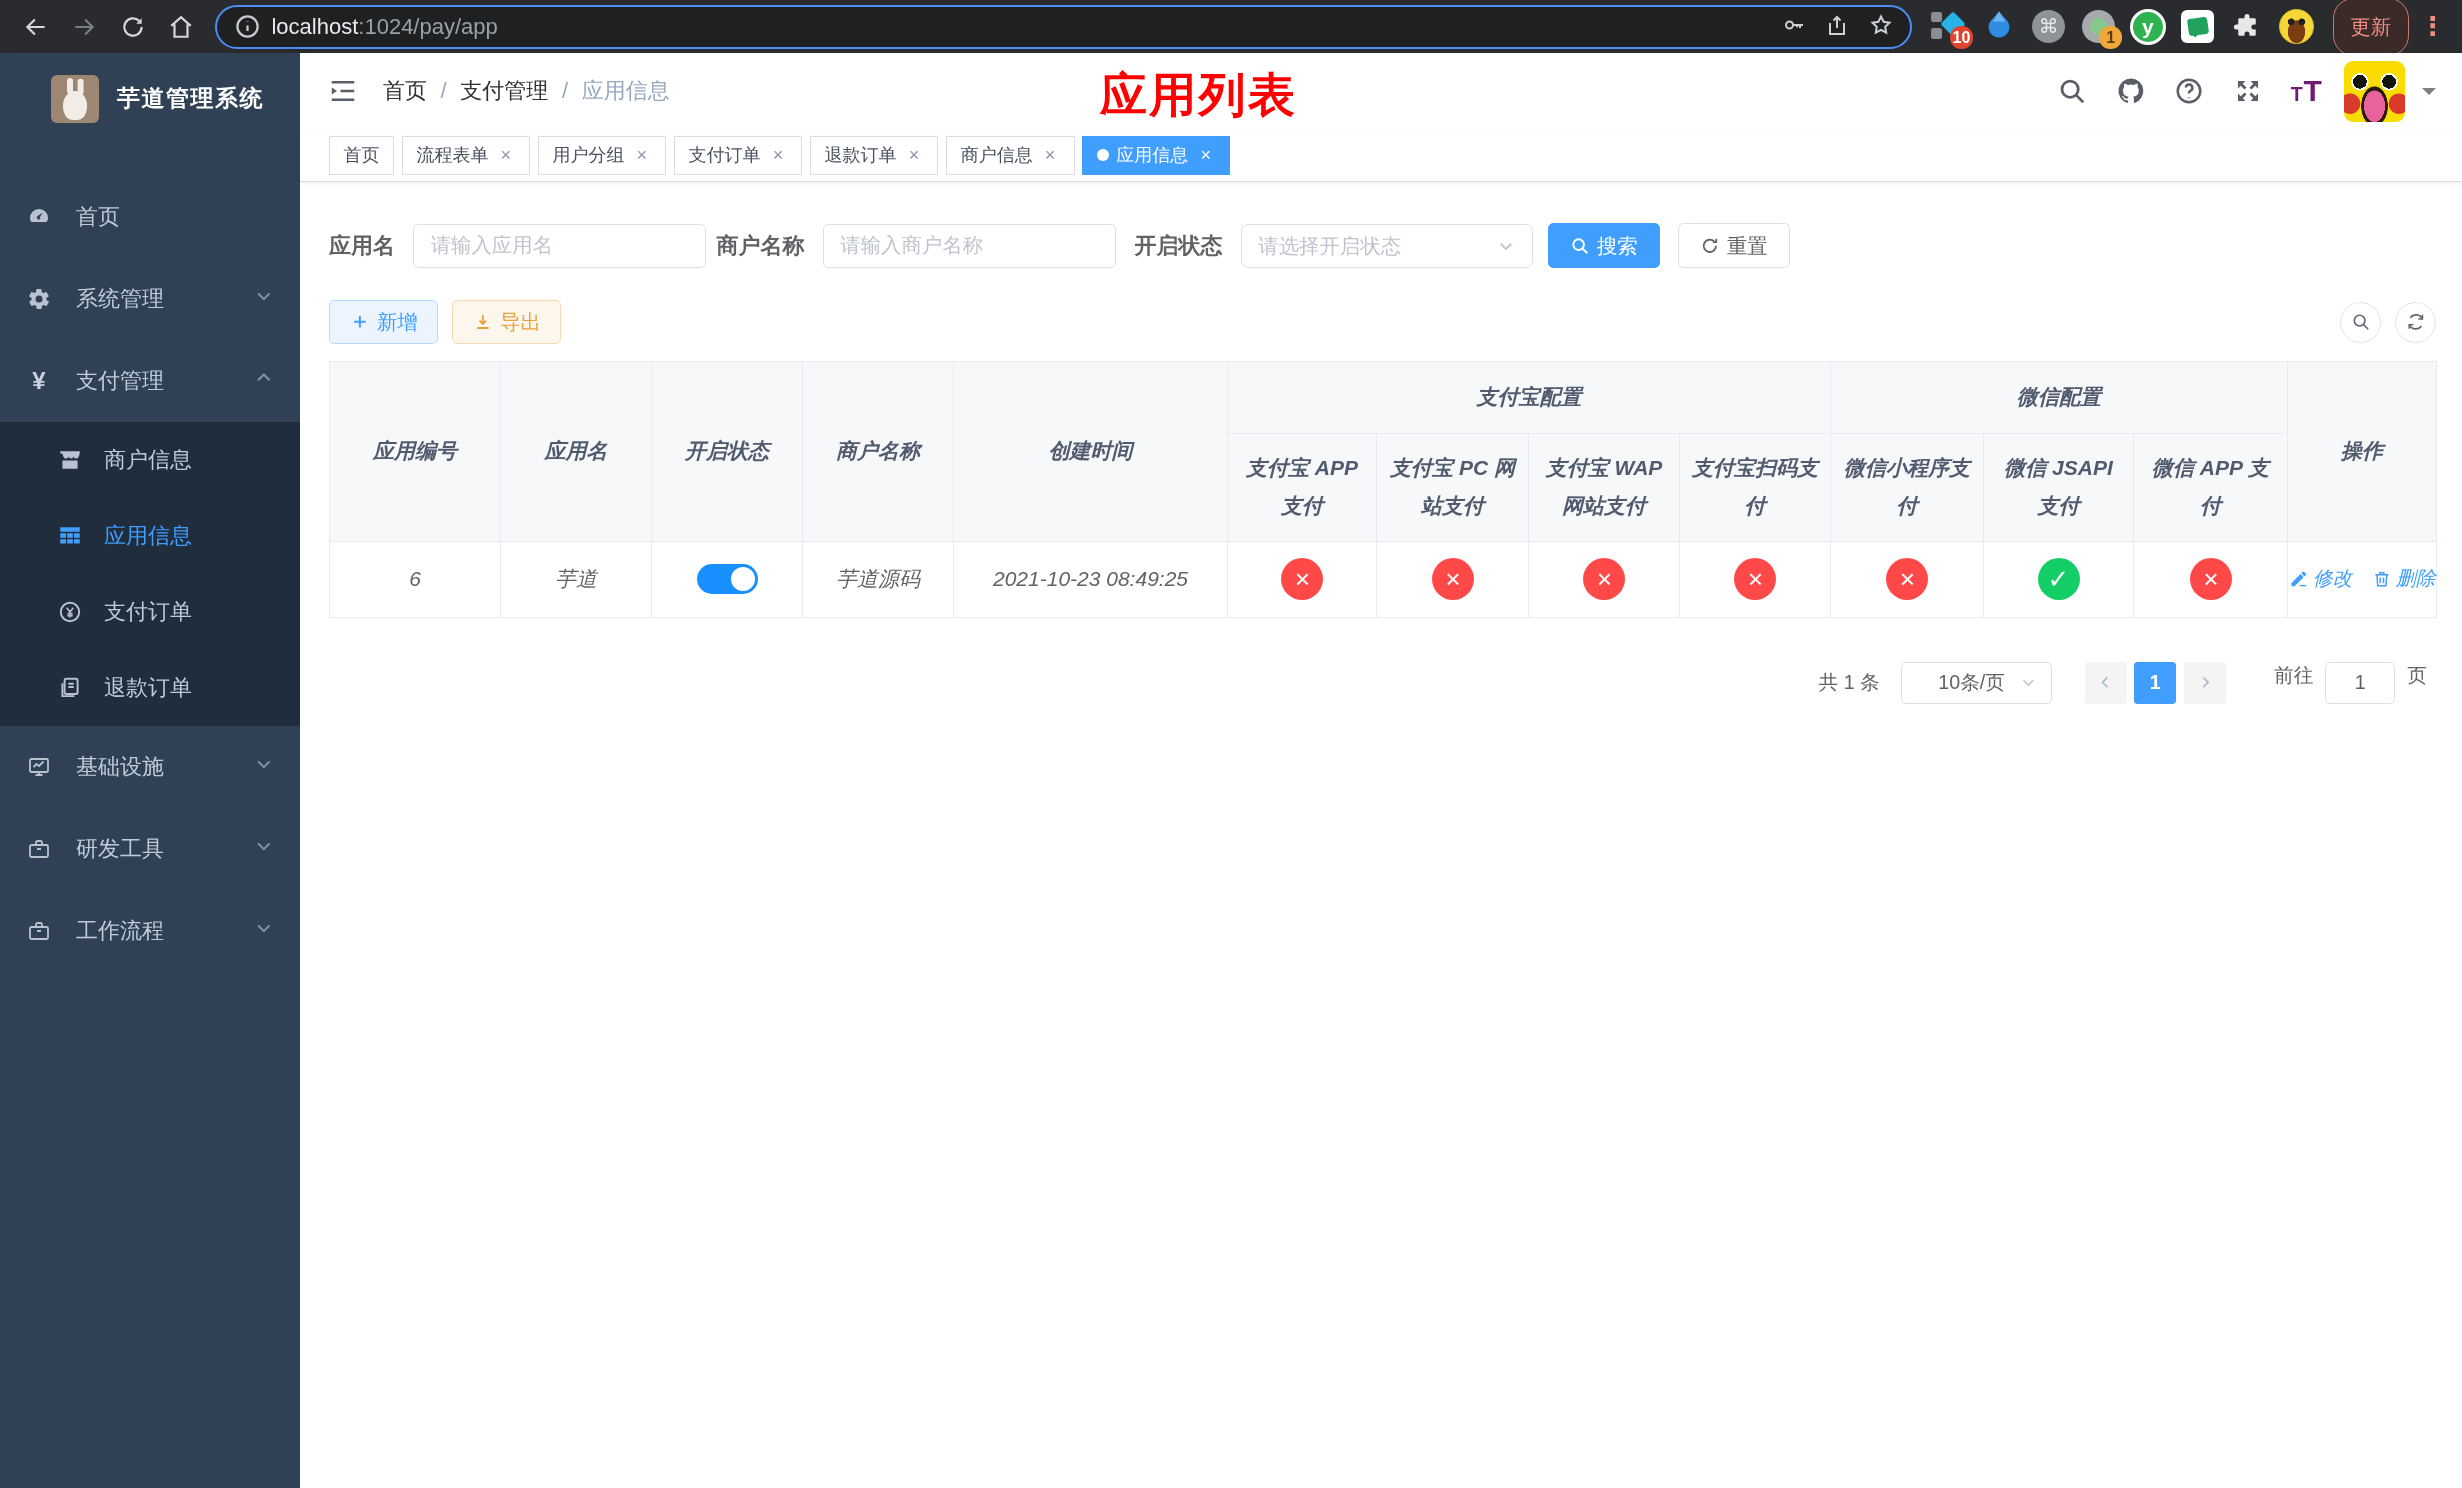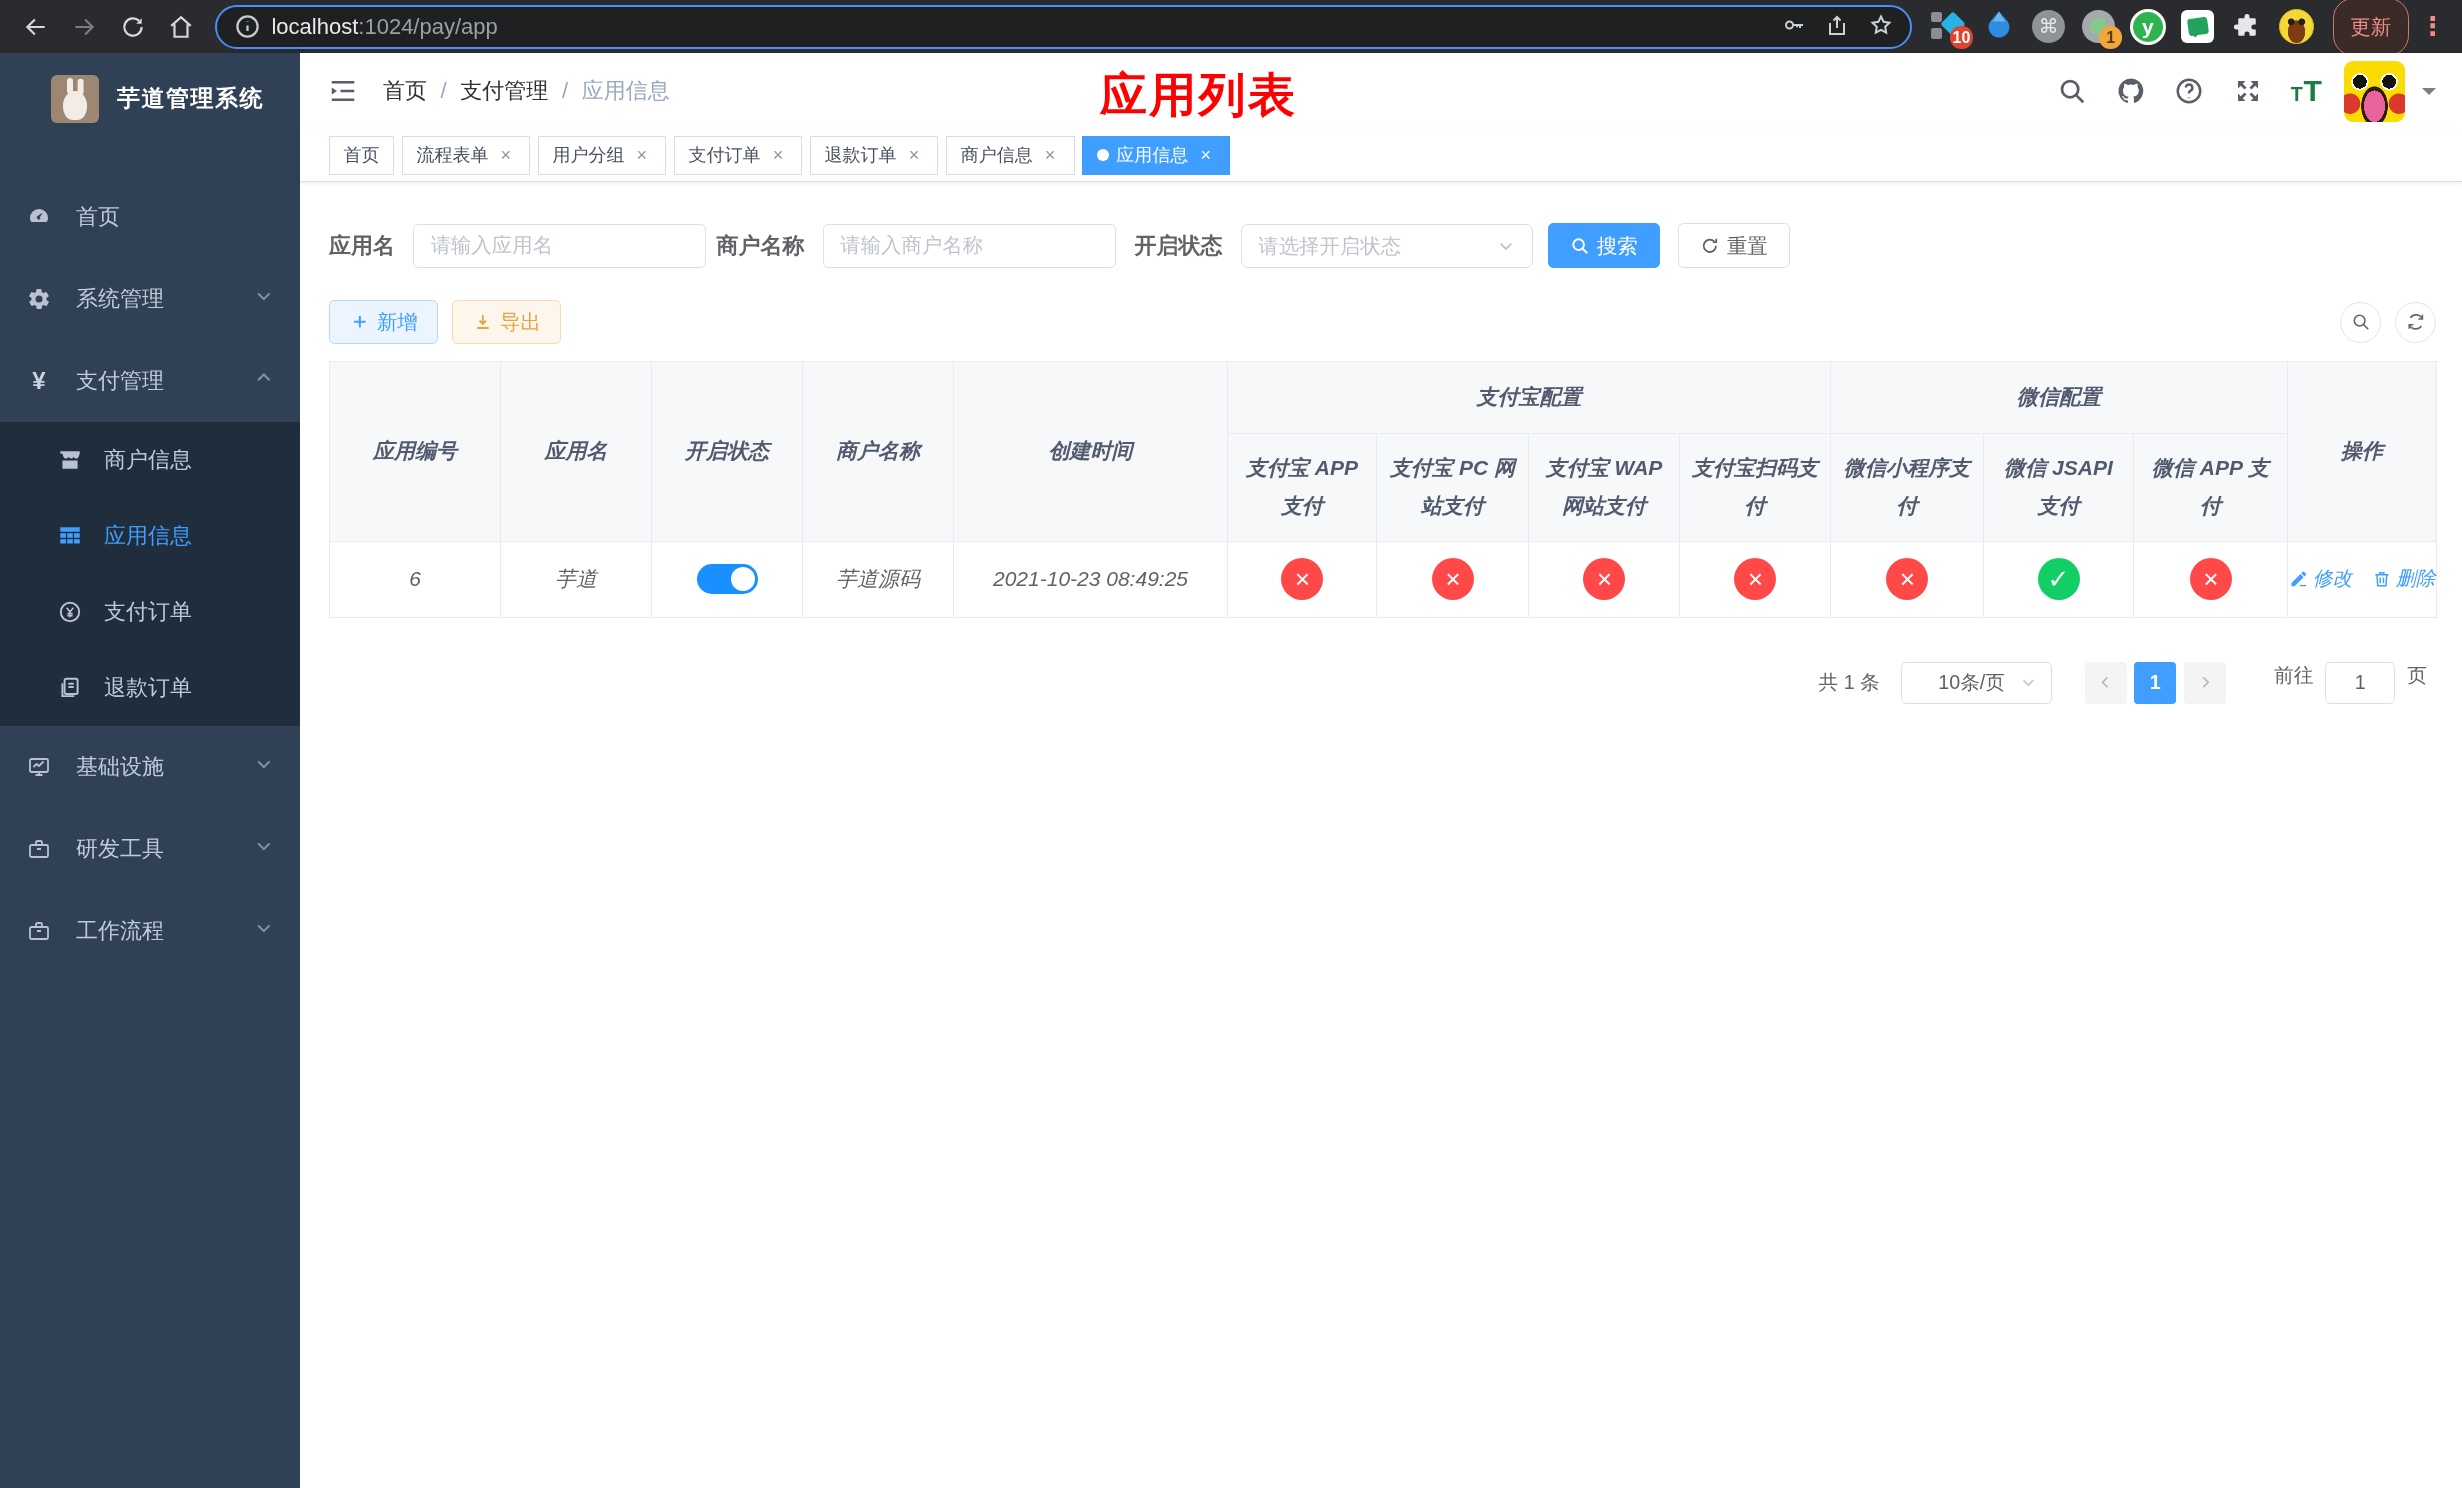--- a/index.html
+++ b/index.html
@@ -79,21 +79,21 @@
 
   .navbar { height: 76px; display: flex; align-items: center; padding: 0 26px; background: #fff; position: relative; flex: 0 0 auto; }
   .hamburger { width: 33px; height: 33px; color: #5a5e66; display: flex; align-items: center; justify-content: center; cursor: pointer; }
   .hamburger svg { width: 30px; height: 30px; }
   .breadcrumb { display: flex; align-items: center; margin-left: 24px; font-size: 22px; color: #303133; gap: 13.6px; }
   .breadcrumb .sep { color: #97a8be; }
   .breadcrumb .muted { color: #97a8be; }
   .nav-right { margin-left: auto; display: flex; align-items: center; gap: 16.7px; color: #5a5e66; }
   .nav-icon { width: 42px; height: 42px; display: flex; align-items: center; justify-content: center; cursor: pointer; }
   .nav-icon svg { width: 30px; height: 30px; }
-  .txt-icon { font-size: 30px; font-weight: 700; color: #15803d; letter-spacing: 0.8px; }
+  .txt-icon { font-size: 30px; font-weight: 700; color: #701a75; letter-spacing: 0.8px; }
   .txt-icon .small { font-size: 19.7px; font-weight: 700; }
   .avatar-pika { width: 61px; height: 61px; border-radius: 9px; cursor: pointer;
     background: radial-gradient(circle at 26% 34%, #14140f 0 6.8px, #fff 6.8px 8.3px, transparent 9px),
                 radial-gradient(circle at 74% 34%, #14140f 0 6.8px, #fff 6.8px 8.3px, transparent 9px),
                 radial-gradient(circle at 10% 70%, #d93a2b 0 9.8px, transparent 10.6px),
                 radial-gradient(circle at 90% 70%, #d93a2b 0 9.8px, transparent 10.6px),
                 radial-gradient(ellipse at 50% 74%, #e8639c 0 10.6px, #2a1a10 10.6px 13px, transparent 13.6px),
                 #fbdc00; }
   .caret-down { width: 0; height: 0; border: 7.6px solid transparent; border-top-color: #7a7e85; margin-top: 7.6px; }
   .page-annotation { position: absolute; left: 800px; top: 10.6px; font-size: 47px; font-weight: 900; color: #f00; letter-spacing: 2.3px; font-family: "Liberation Sans", "DejaVu Sans", sans-serif; }

